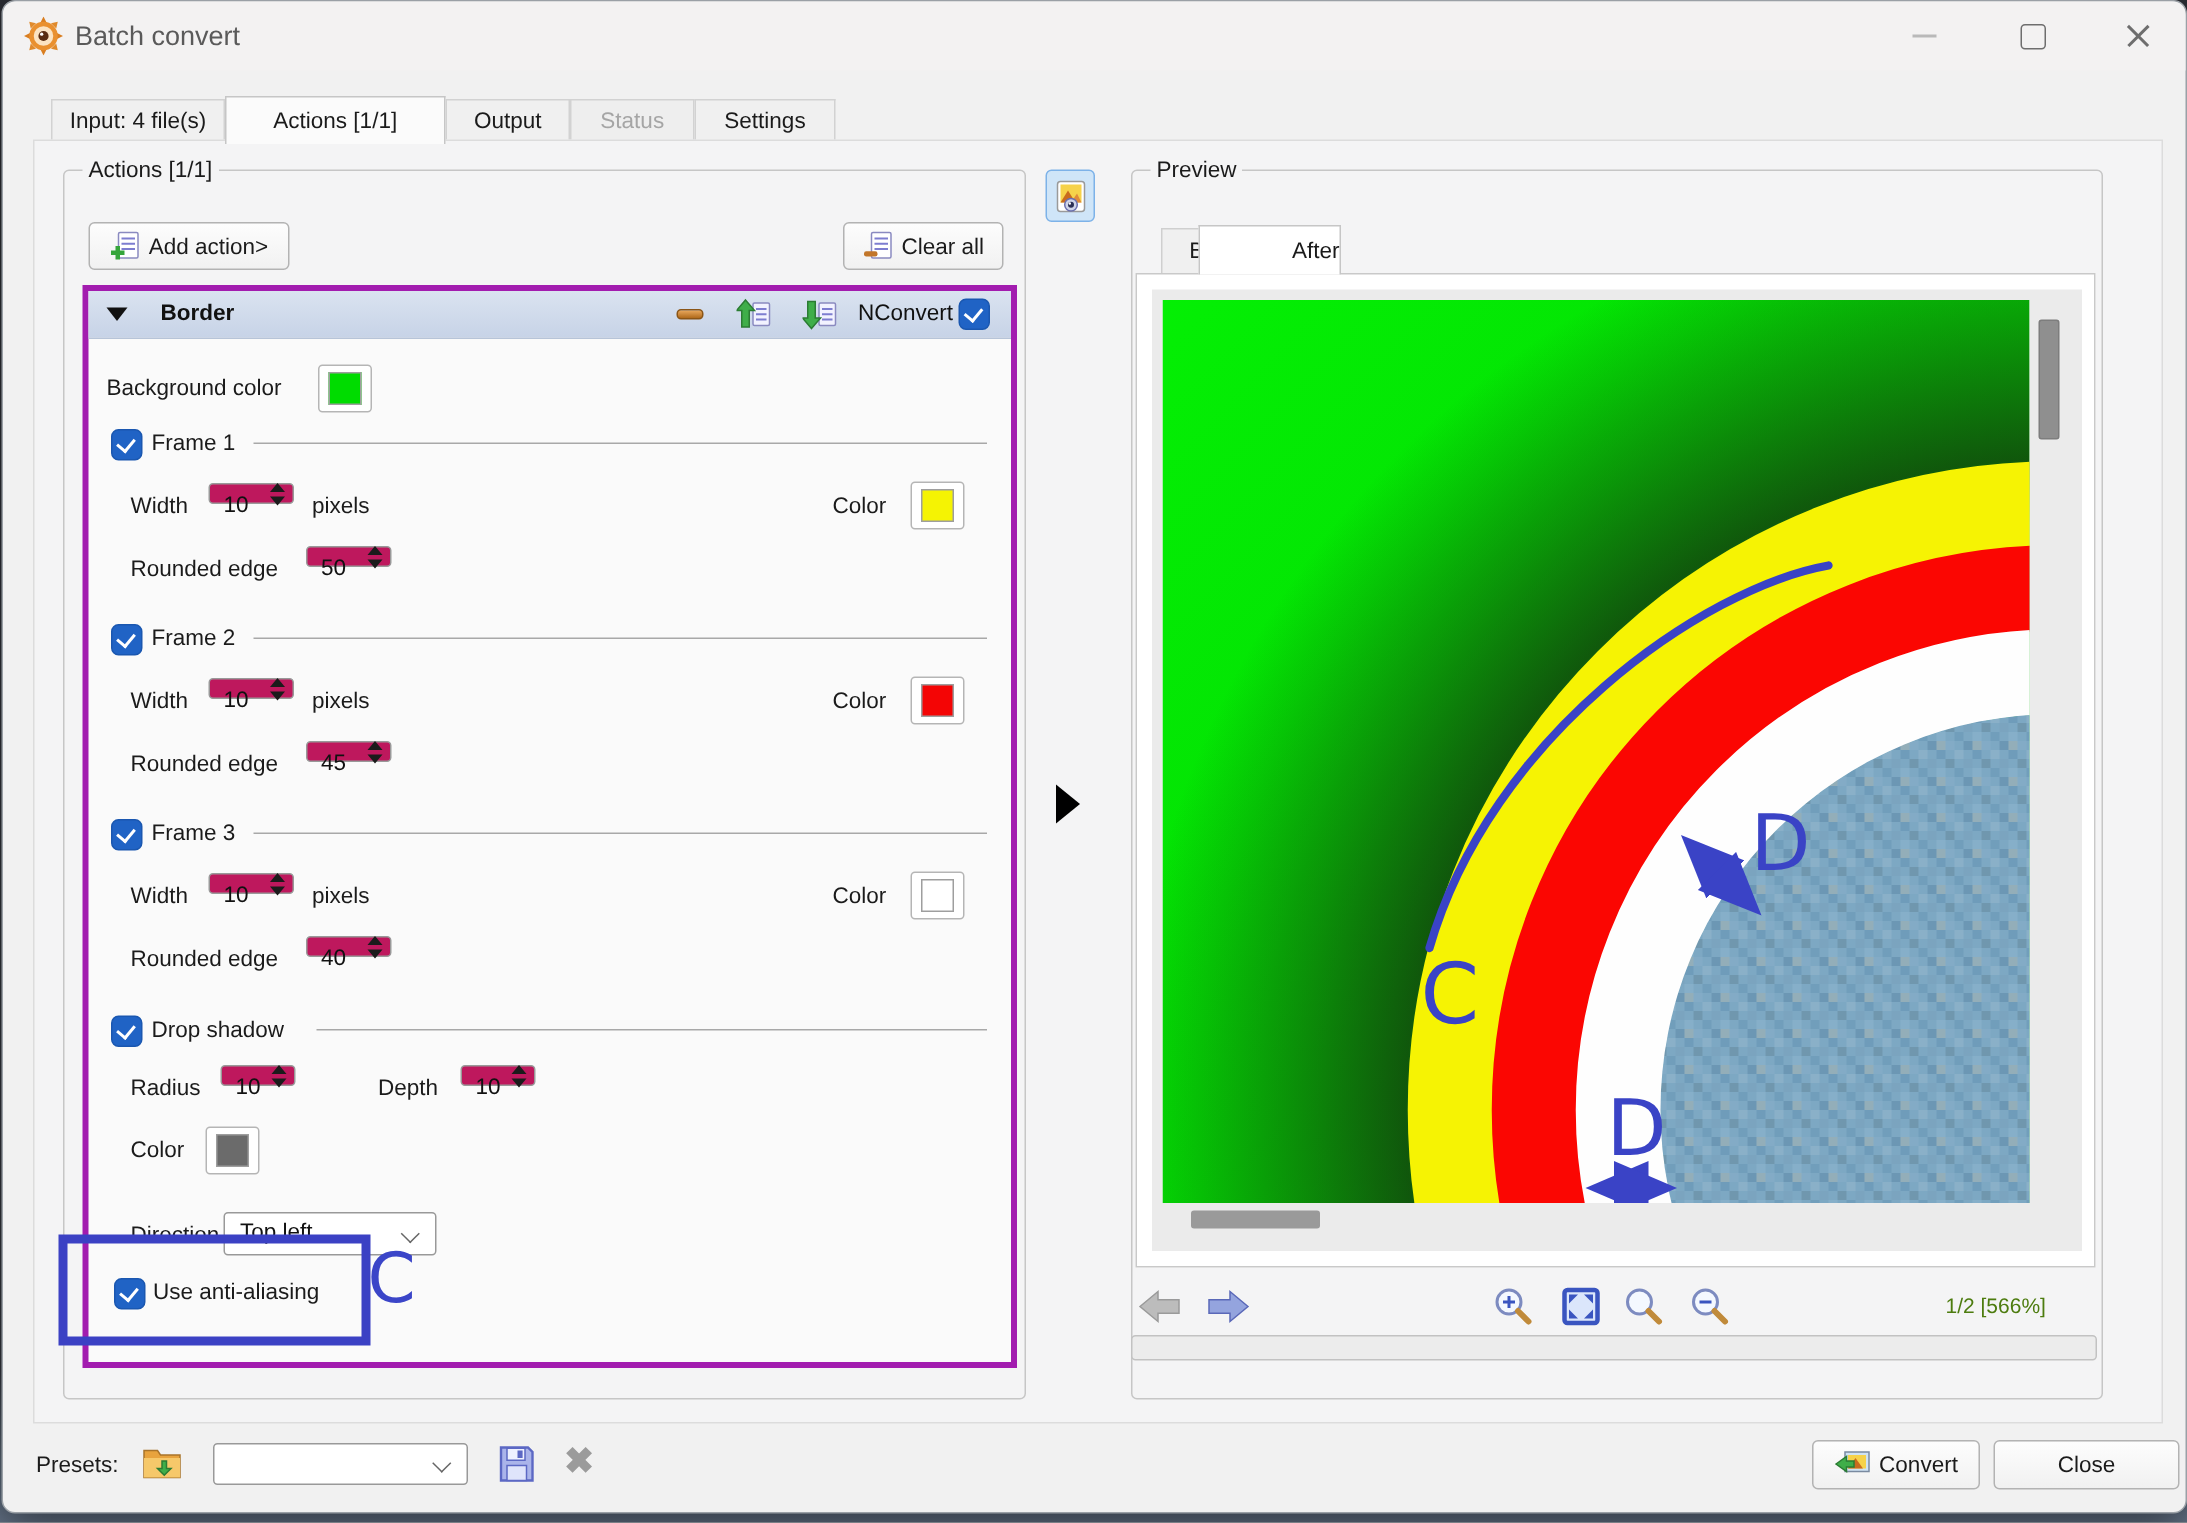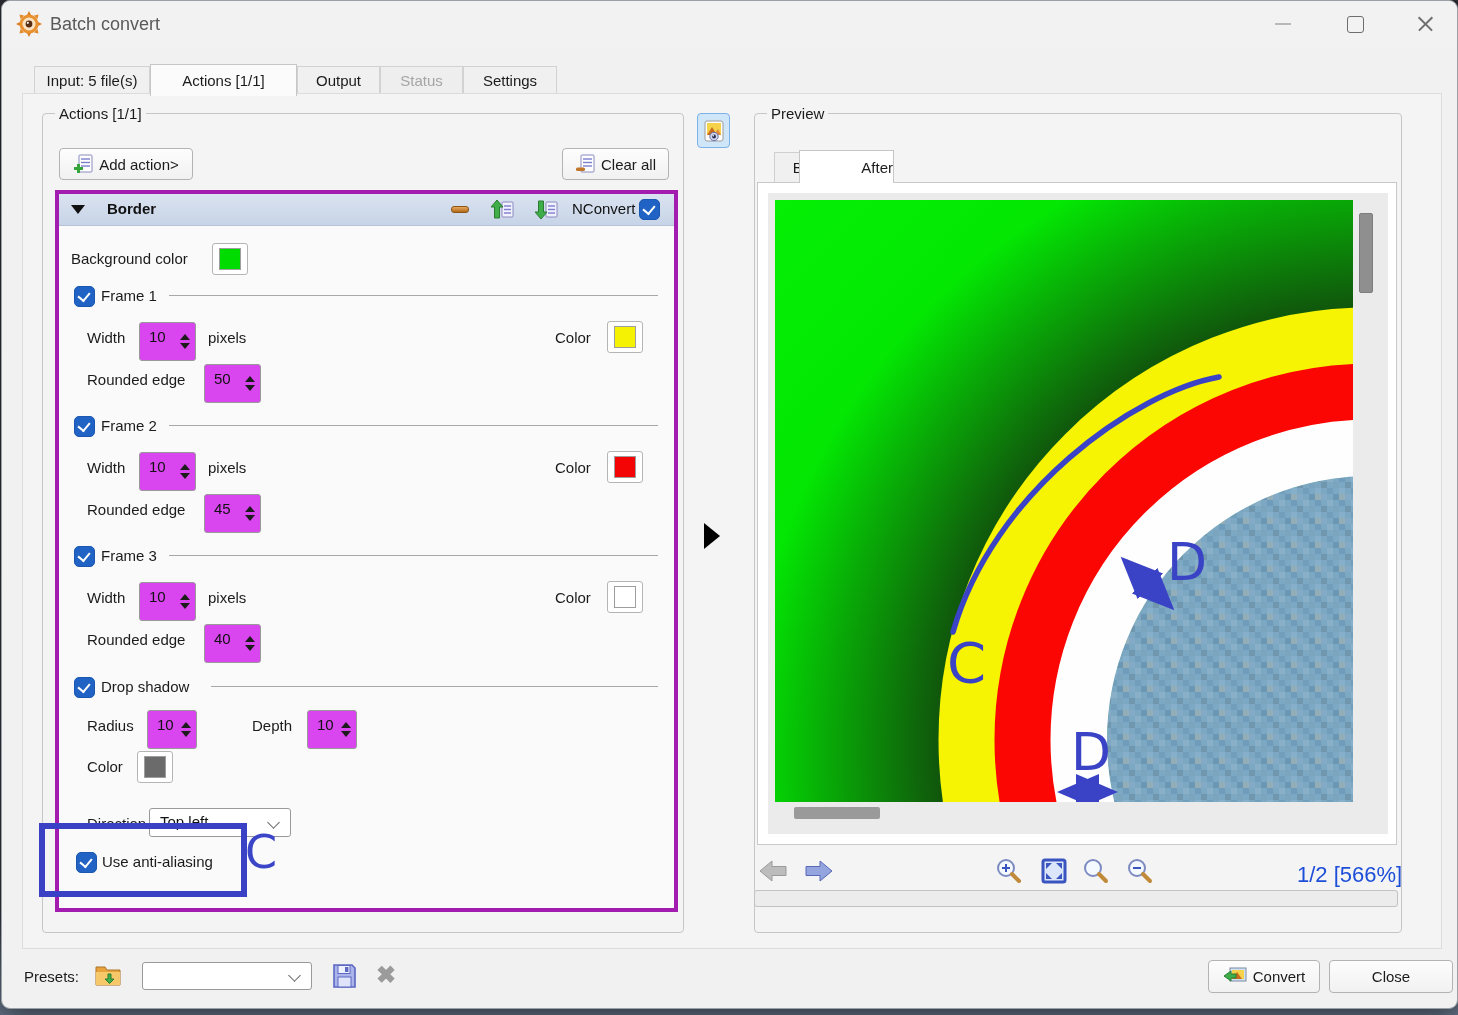--- a/index.html
+++ b/index.html
@@ -43,21 +43,21 @@
   .tri-down{width:0;height:0;border-left:7px solid transparent;border-right:7px solid transparent;border-top:9px solid #111;}
   .minus-pill{width:18px;height:7px;border-radius:3px;background:linear-gradient(180deg,#e8a75c,#b06a1c);border:1px solid #8a5517;box-sizing:border-box;}
 
   
   .cb{position:absolute;width:19px;height:19px;background:#2063c5;border:1px solid #1a57b0;border-radius:5px;}
   .cb::after{content:"";position:absolute;left:5px;top:3px;width:6px;height:9px;border-right:2px solid #fff;border-bottom:2px solid #fff;transform:rotate(40deg);}
 
   .sep{position:absolute;height:1px;background:#a8a8a8;}
 
   
-  .spin{position:absolute;height:39px;background:#d946ef;border:1px solid #999;border-radius:3px;box-sizing:border-box;display:flex;}
+  .spin{position:absolute;height:14px;background:#be185d;border:1px solid #999;border-radius:3px;box-sizing:border-box;display:flex;}
   .spin-val{flex:1;font-size:15px;color:#111;line-height:28px;padding-left:9px;}
   .spin-btns{width:20px;display:flex;flex-direction:column;align-items:center;justify-content:center;gap:3px;}
   .tri-up-s{width:0;height:0;border-left:5px solid transparent;border-right:5px solid transparent;border-bottom:6px solid #1b1b1b;}
   .tri-dn-s{width:0;height:0;border-left:5px solid transparent;border-right:5px solid transparent;border-top:6px solid #1b1b1b;}
 
   
   .swatch{position:absolute;width:36px;height:32px;background:#fff;border:1px solid #b5b5b5;border-radius:3px;display:flex;align-items:center;justify-content:center;box-sizing:border-box;}
   .swatch .chip{width:22px;height:22px;border:1px solid #9e9e9e;box-sizing:border-box;}
 
   
@@ -71,21 +71,21 @@
 
   
   .ptab{position:absolute;height:30px;background:#f0f0f0;border:1px solid #cfcfcf;border-bottom:none;font-size:15px;color:#1b1b1b;text-align:right;line-height:30px;box-sizing:border-box;}
   .ptab.active{background:#ffffff;height:33px;line-height:33px;z-index:4;border-color:#c6c6c6;}
   .pframe{position:absolute;left:755px;top:181px;width:640px;height:663px;background:#ffffff;border:1px solid #c9c9c9;z-index:2;box-sizing:border-box;}
   .viewport{position:absolute;left:10px;top:10px;width:620px;height:641px;background:#ebebeb;}
   .vthumb{position:absolute;left:591px;top:20px;width:12px;height:78px;background:#8f8f8f;border:1px solid #7d7d7d;border-radius:2px;}
   .hthumb{position:absolute;left:26px;top:614px;width:86px;height:12px;background:#9a9a9a;border-radius:2px;}
   .progress{position:absolute;left:752px;top:889px;width:644px;height:17px;background:#ececec;border:1px solid #c2c2c2;border-radius:3px;z-index:2;box-sizing:border-box;}
 
-  .ctr-txt{position:absolute;font-size:22px;color:#1d4ed8;}
+  .ctr-txt{position:absolute;font-size:14px;color:#4d7c0f;}
   .cursor{position:absolute;left:702px;top:522px;z-index:80;width:0;height:0;border-top:13px solid transparent;border-bottom:13px solid transparent;border-left:16px solid #000;}
 
   
   .xdel{font-size:24px;font-weight:bold;color:#9b9b9b;line-height:26px;}
 </style>
 </head>
 <body>
 
 <div class="stage">
   <div class="win">
@@ -114,21 +114,21 @@
       <div class="wbtn" style="left:1330px">
           <div class="sq"></div>
         </div>
       <div class="wbtn" style="left:1400px">
           <div class="x1"></div>
           <div class="x2"></div>
         </div>
     </div>
 
     <div class="tabline"></div>
-    <div class="tab" style="left:32px;width:114px">Input: 5 file(s)</div>
+    <div class="tab" style="left:32px;width:114px">Input: 4 file(s)</div>
     <div class="tab active" style="left:148px;width:145px">Actions [1/1]</div>
     <div class="tab" style="left:295px;width:81px">Output</div>
     <div class="tab disabled" style="left:378px;width:81px">Status</div>
     <div class="tab" style="left:461px;width:92px">Settings</div>
 
     <div class="groupbox" style="left:40px;top:112px;width:640px;height:818px;">
       <div class="gb-title">Actions [1/1]</div>
     </div>
 
     <div class="btn" style="left:57px;top:147px;width:134px;height:32px;z-index:2">

